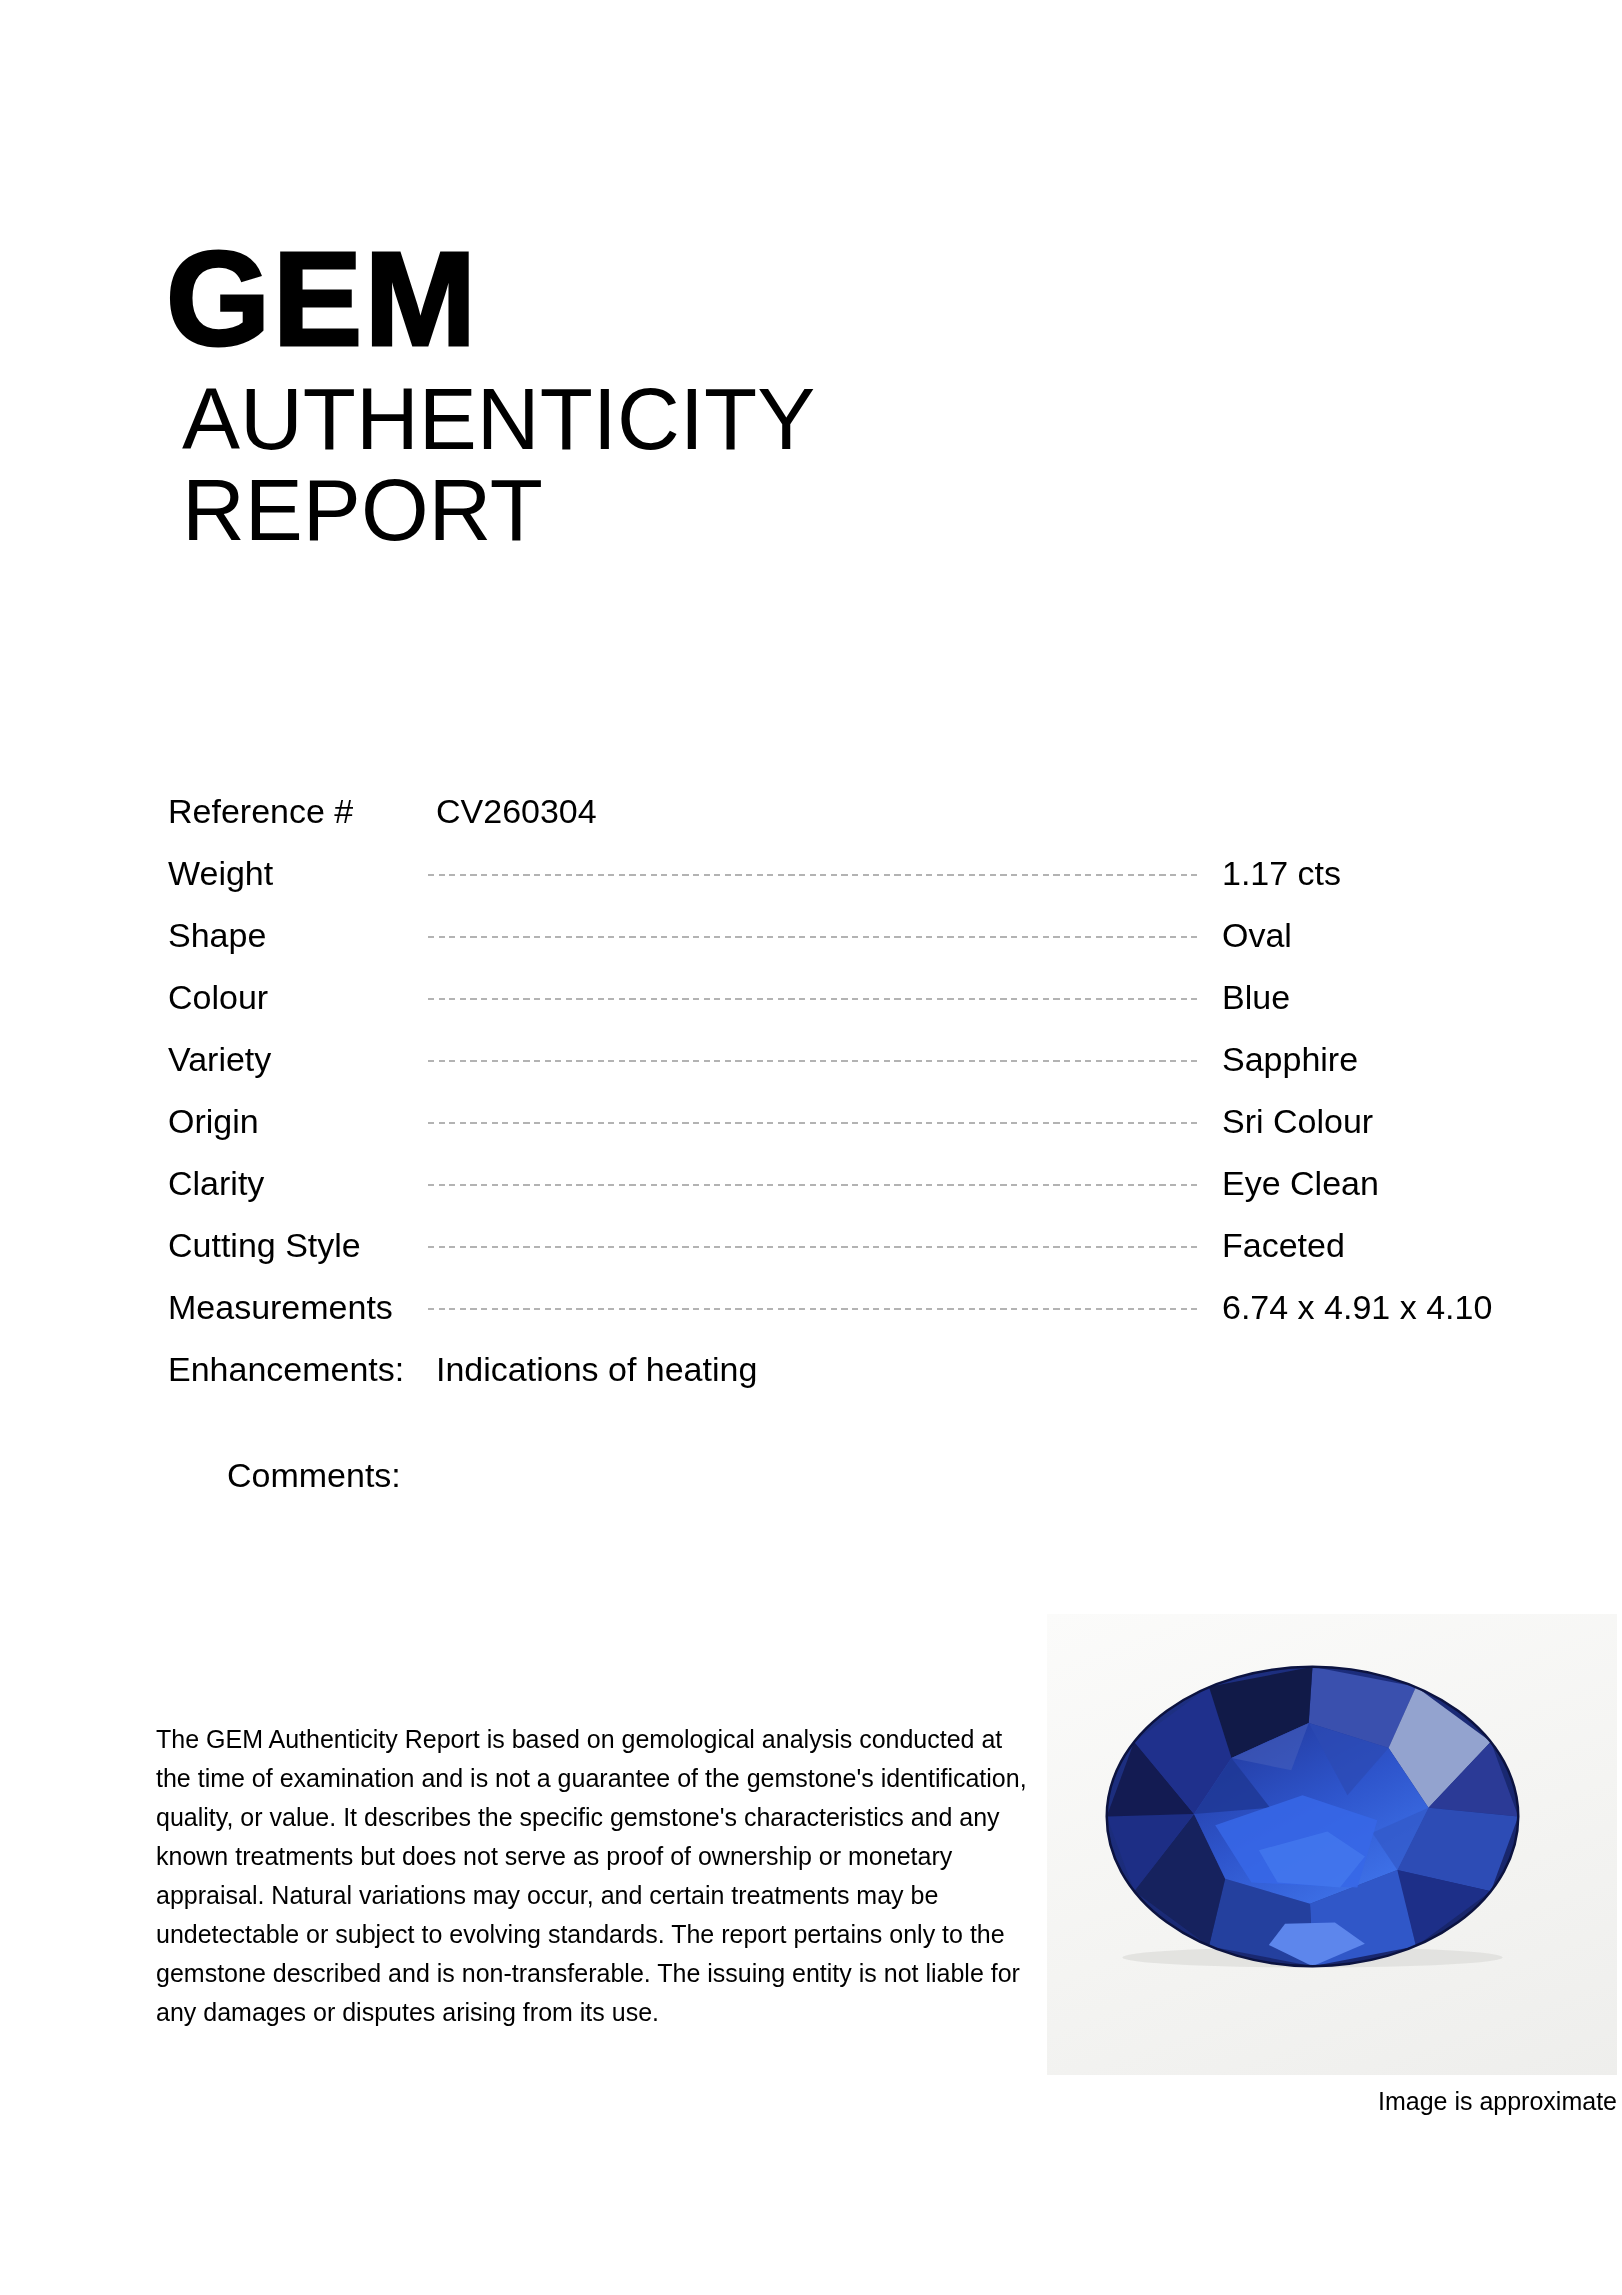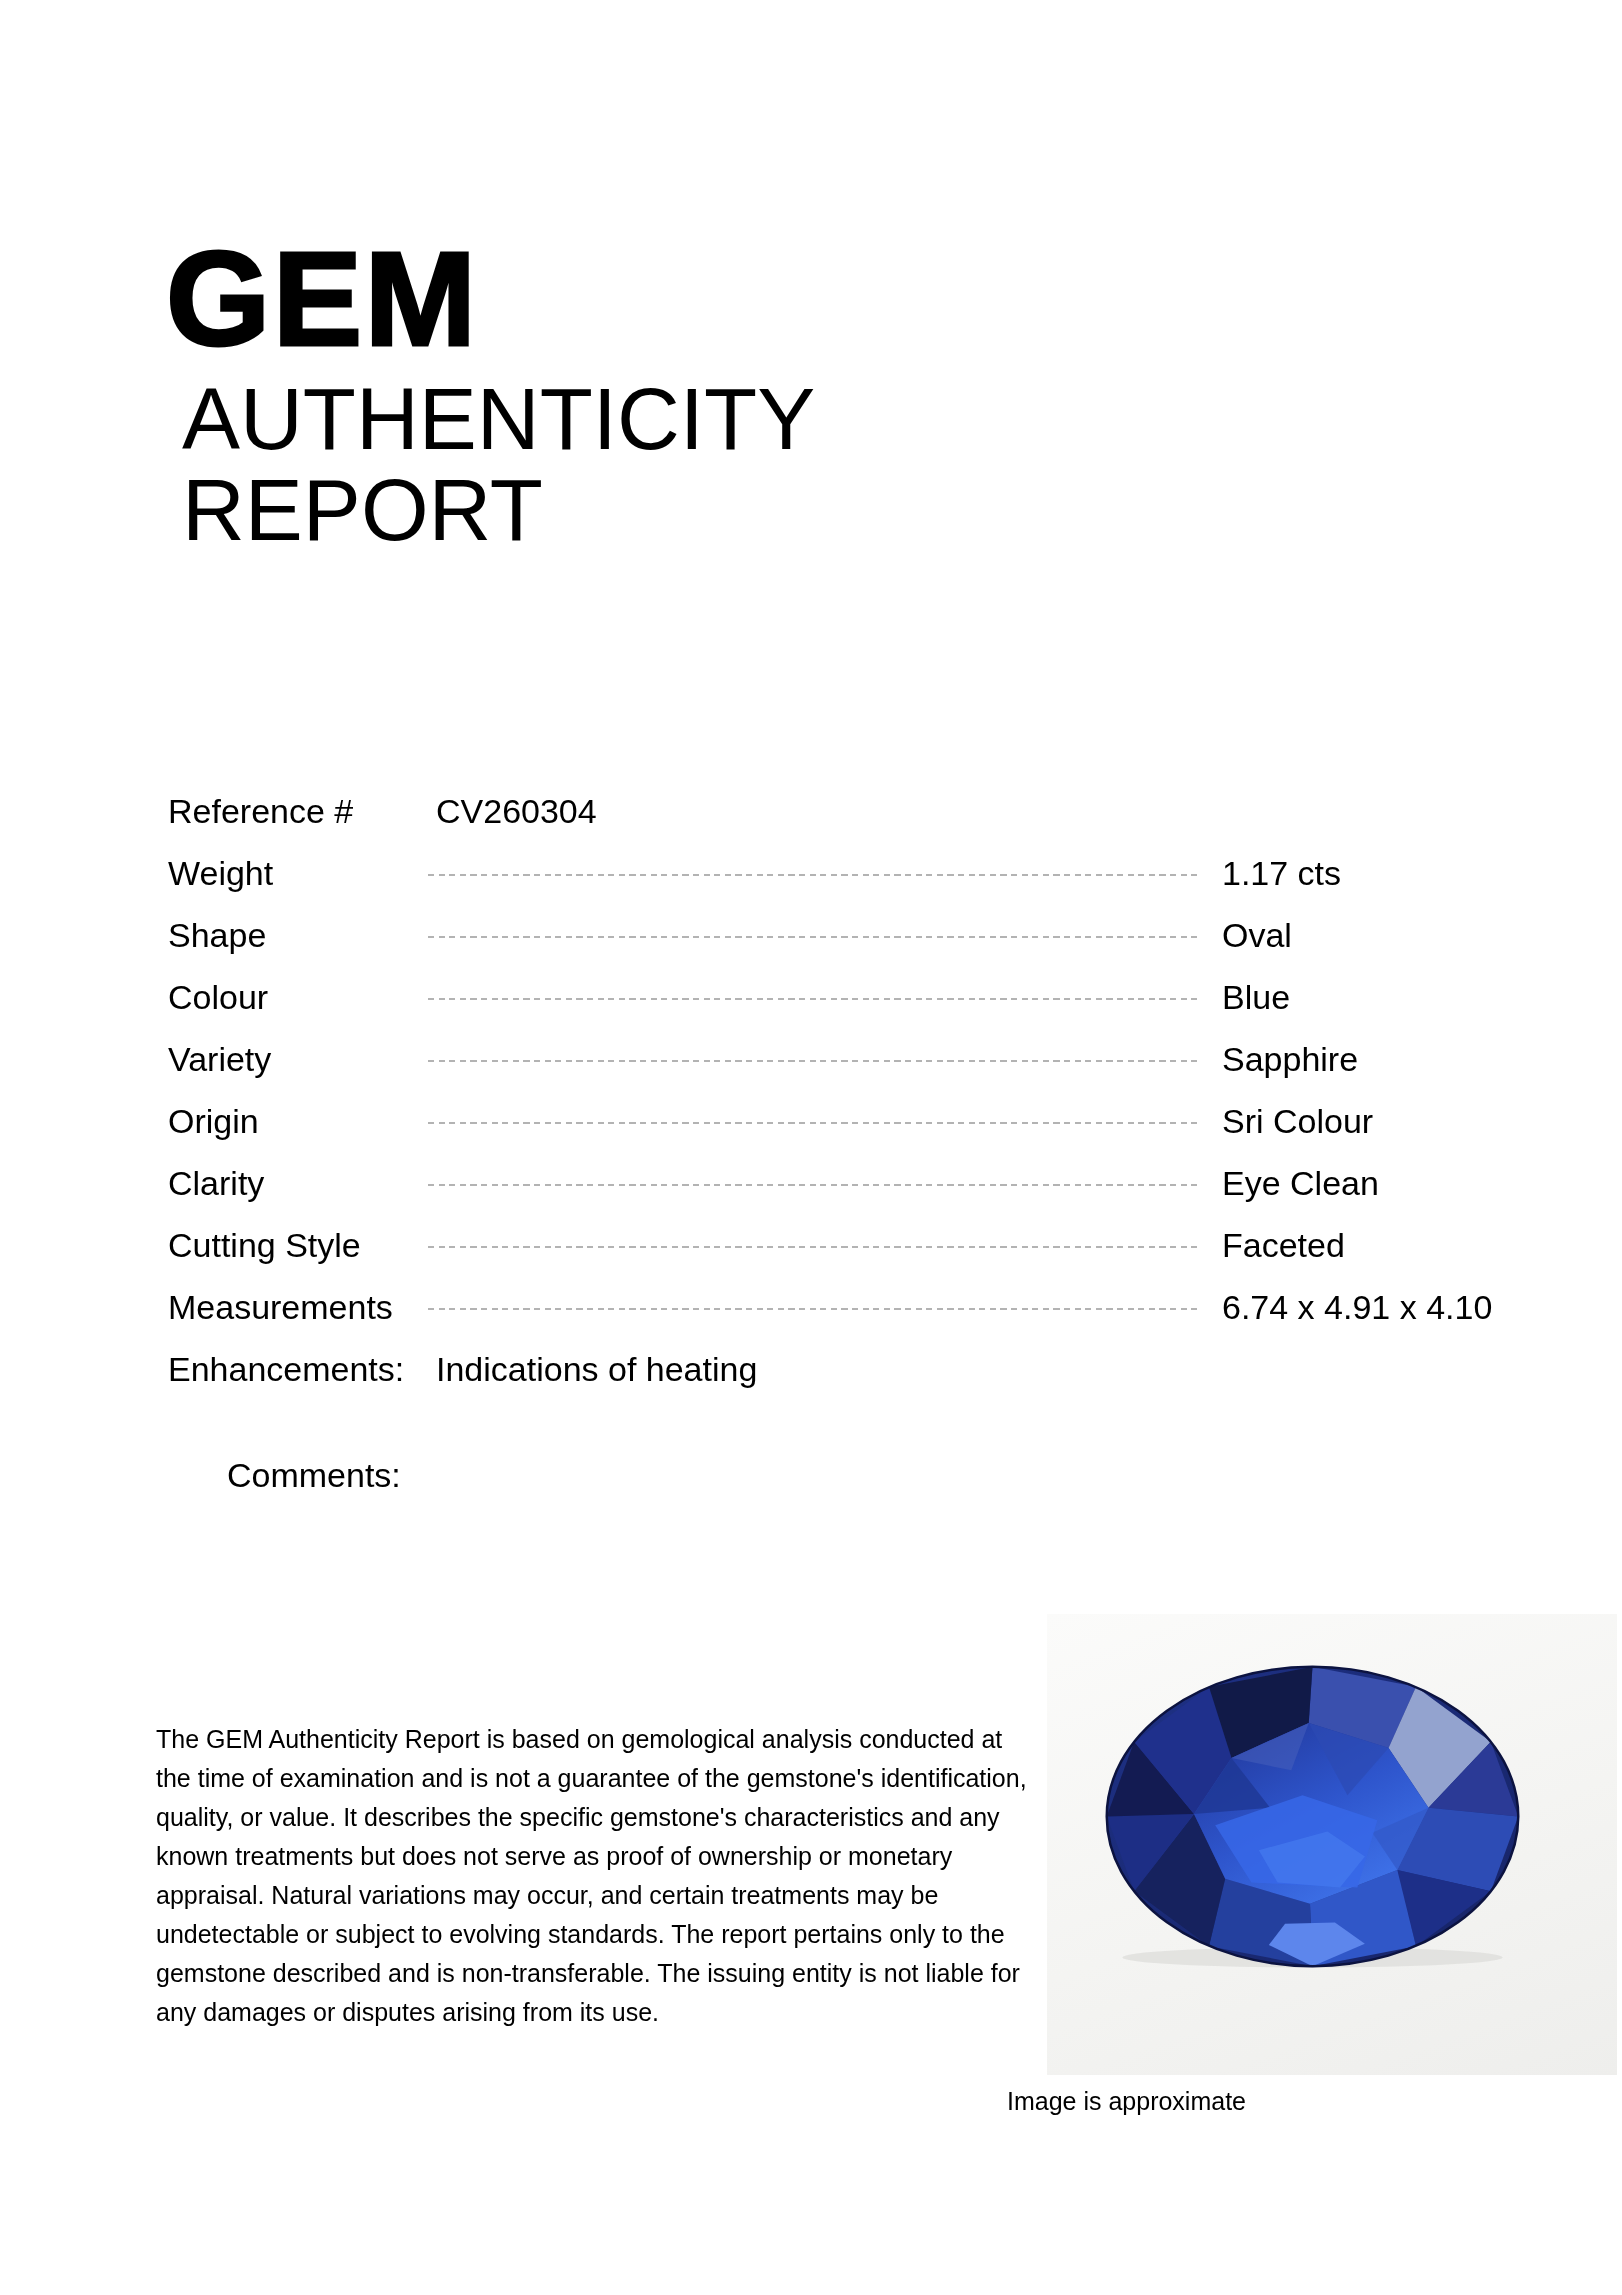--- a/index.html
+++ b/index.html
@@ -53,22 +53,22 @@
     font-size:25px;line-height:39px;
   }
 
   
   .photo{
     position:absolute;left:1047px;top:1614px;width:570px;height:461px;
     background:linear-gradient(160deg,#fbfbfa 0%,#f4f4f2 55%,#eeeeec 100%);
   }
   .photo svg{position:absolute;left:56px;top:49px;}
   .caption{
-    position:absolute;left:1007px;top:2086px;width:570px;
-    font-size:25px;line-height:31px;text-align:left;
+    position:absolute;left:1047px;top:2086px;width:570px;
+    font-size:25px;line-height:31px;text-align:right;
   }
 </style>
 </head>
 <body>
 
 <div class="page">
 
   <div class="title-gem">GEM</div>
   <div class="title-sub">AUTHENTICITY
 REPORT</div>

